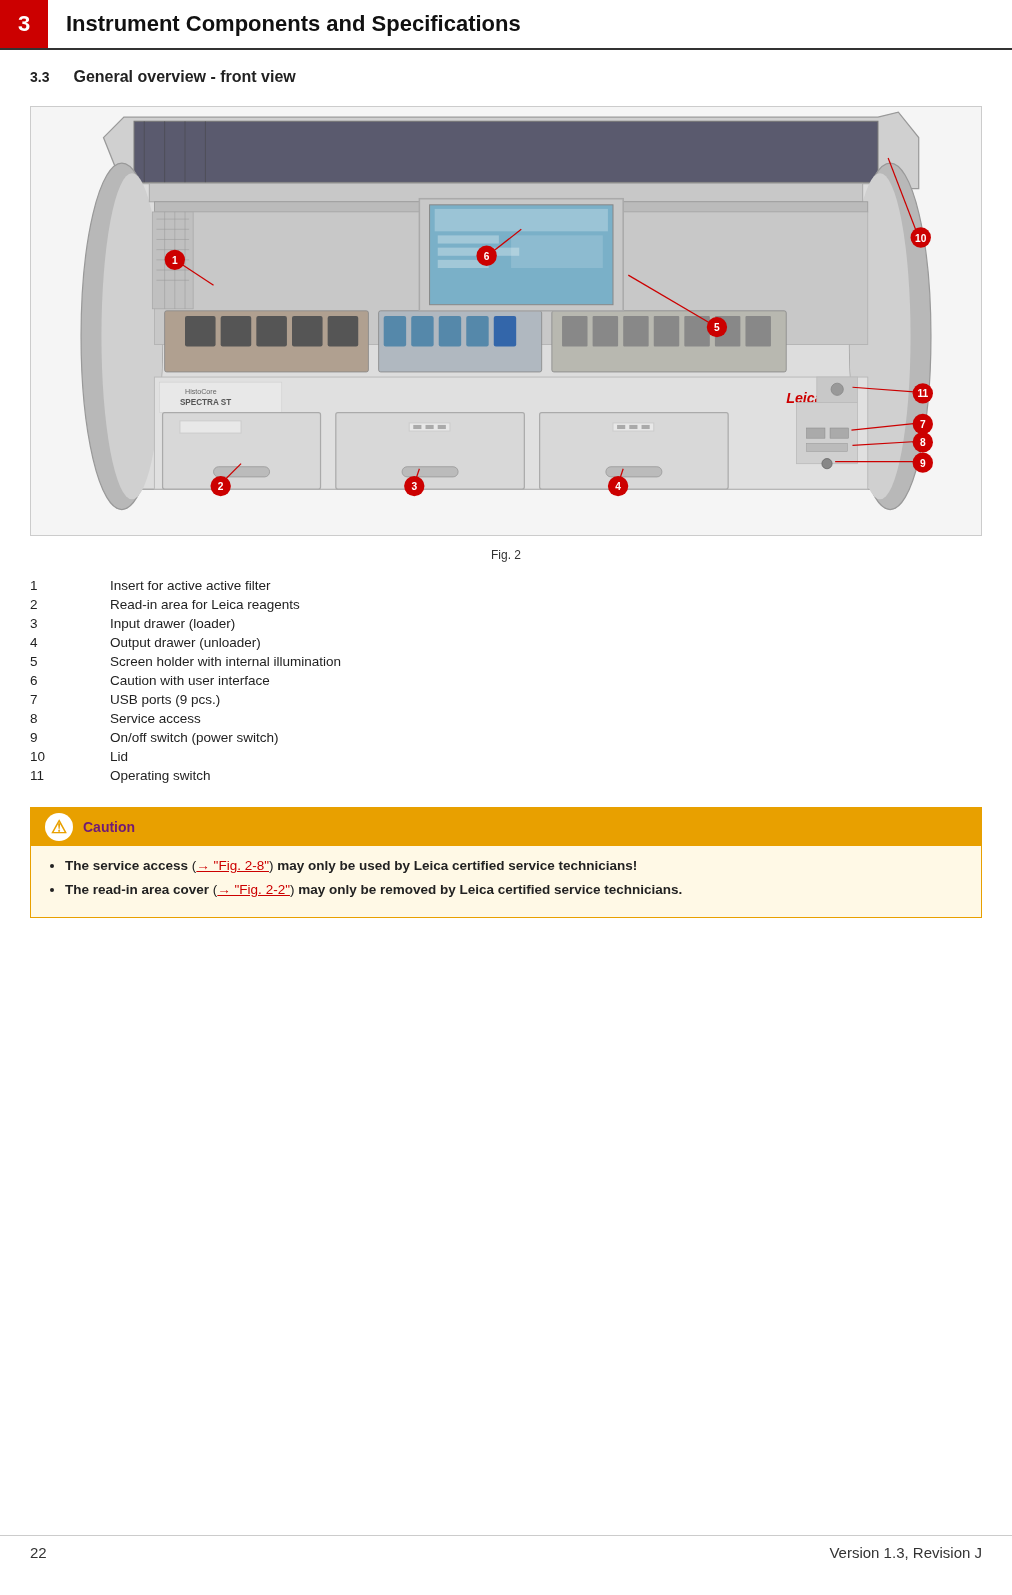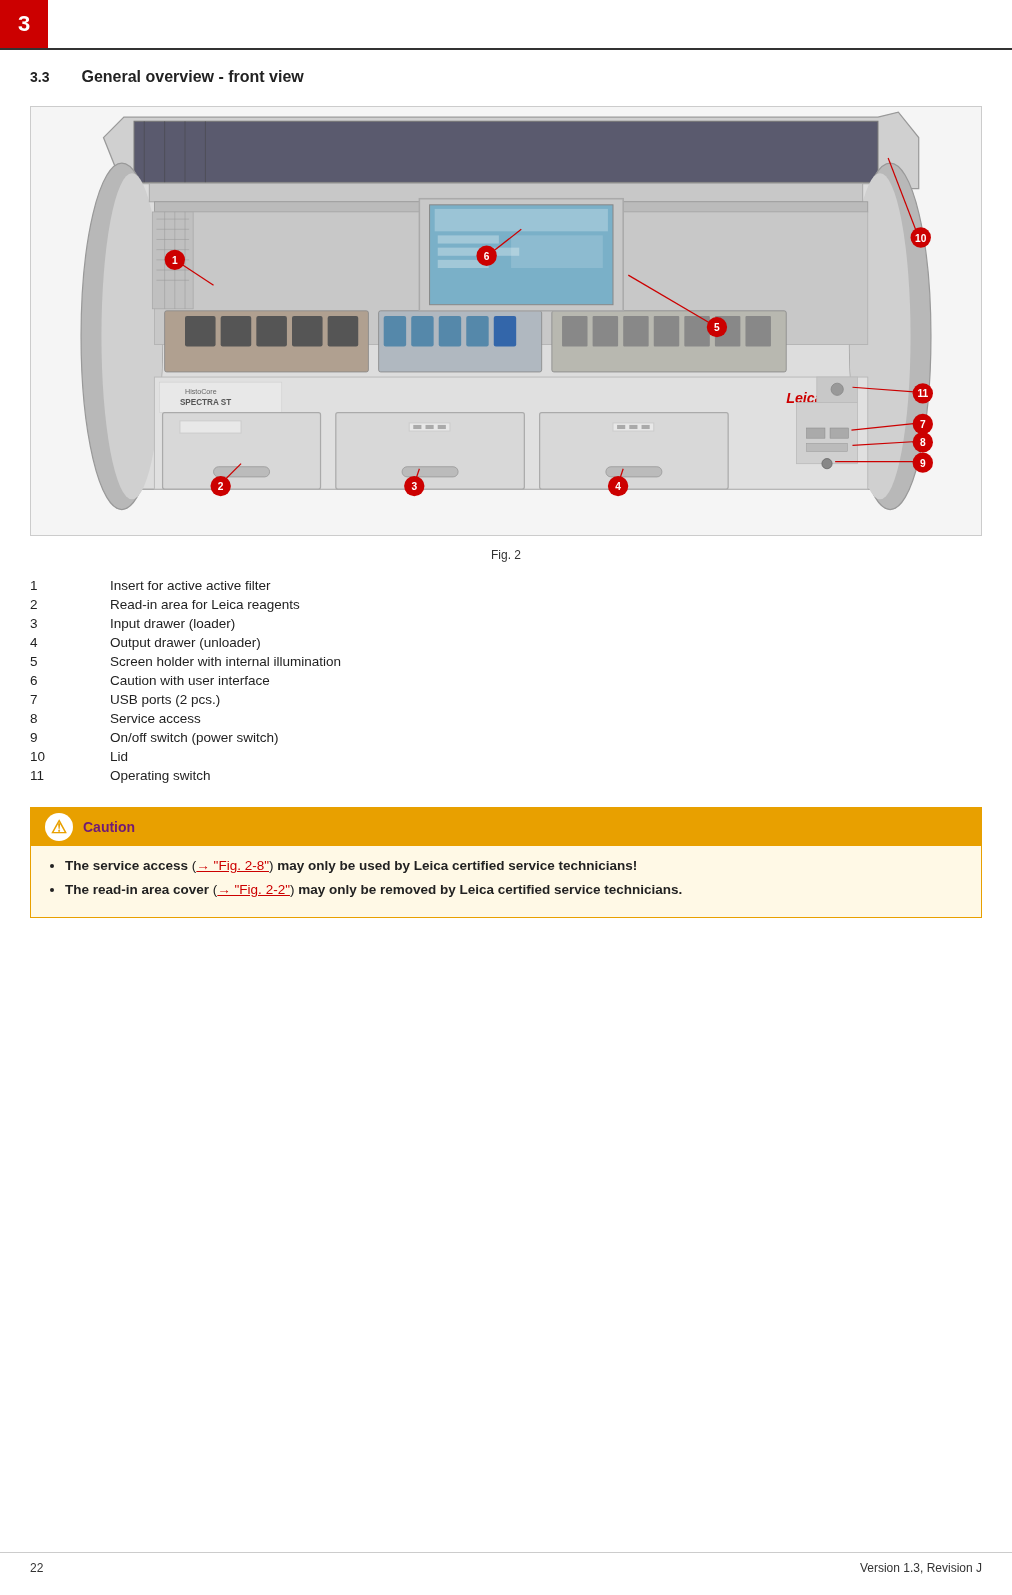--- a/index.html
+++ b/index.html
@@ -43,21 +43,21 @@
 
     
     .section-heading {
       display: flex;
       align-items: baseline;
       padding: 18px 30px 10px 30px;
     }
     .section-number {
       font-size: 14px;
       font-weight: bold;
-      margin-right: 32px;
+      margin-right: 24px;
       white-space: nowrap;
     }
     .section-title {
       font-size: 16px;
       font-weight: bold;
     }
 
     
     .figure-container {
       margin: 10px 30px 6px 30px;
@@ -126,35 +126,36 @@
     .link-text { color: #c00; text-decoration: underline; }
 
     
     .footer {
       position: absolute;
       bottom: 18px;
       left: 0;
       right: 0;
       display: flex;
       justify-content: space-between;
-      padding: 2px 30px;
-      font-size: 12px;
+      padding: 16px 30px;
+      font-size: 15px;
       color: #333;
       border-top: 1px solid #ccc;
       padding-top: 8px;
       text-align: right;
     }
   </style>
 </head>
 <body>
 
 <div class="header">
   <div class="header-number-box">
     <span>3</span>
   </div>
+  <div class="header-title">Instrument Components and Specifications</div>
 </div>
 
 <div class="section-heading">
   <span class="section-number">3.3</span>
   <span class="section-title">General overview - front view</span>
 </div>
 
 <div class="figure-container">
   
   <svg width="100%" height="100%" viewBox="0 0 870 420">
@@ -336,21 +337,21 @@
       <tr>
         <td>5</td>
         <td>Screen holder with internal illumination</td>
       </tr>
       <tr>
         <td>6</td>
         <td>Caution with user interface</td>
       </tr>
       <tr>
         <td>7</td>
-        <td>USB ports (2 pcs.)</td>
+        <td>USB ports (9 pcs.)</td>
       </tr>
       <tr>
         <td>8</td>
         <td>Service access</td>
       </tr>
       <tr>
         <td>9</td>
         <td>On/off switch (power switch)</td>
       </tr>
       <tr>

